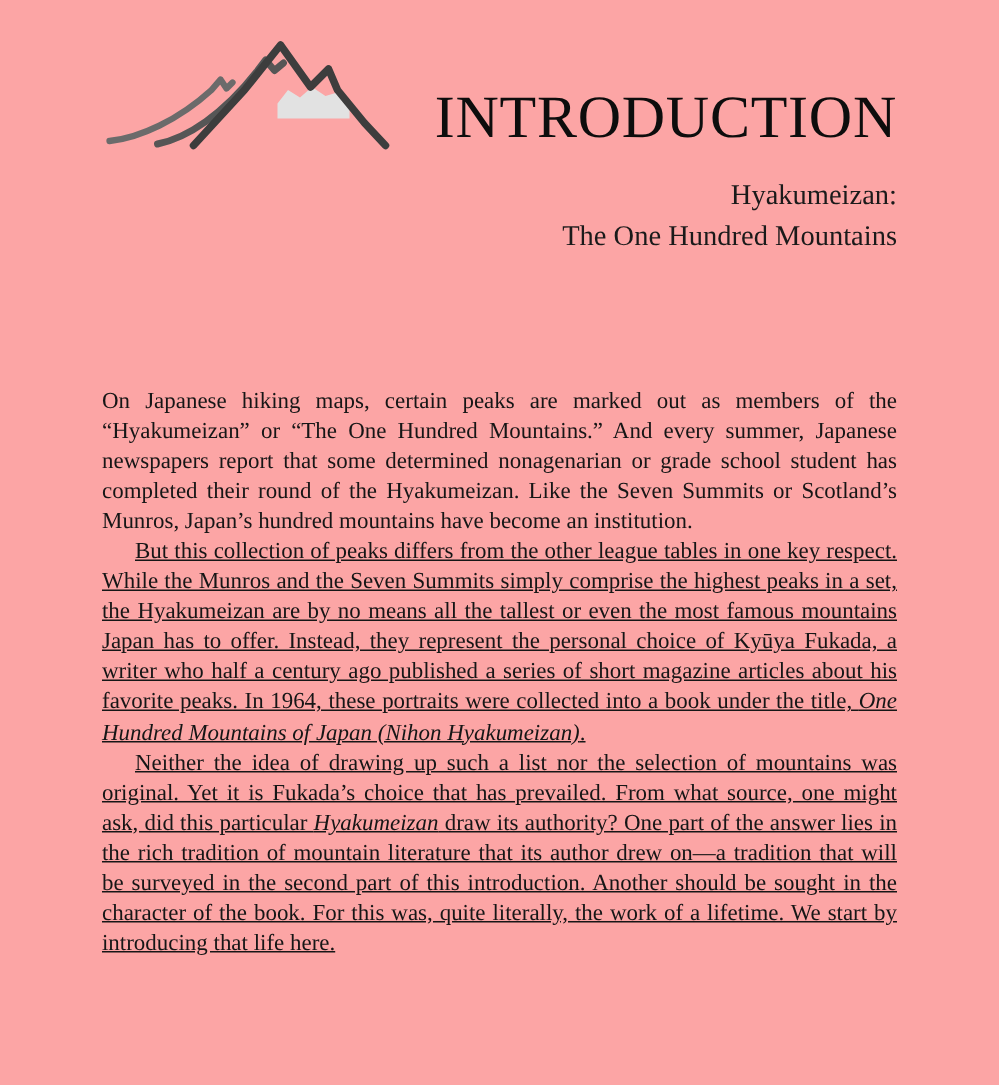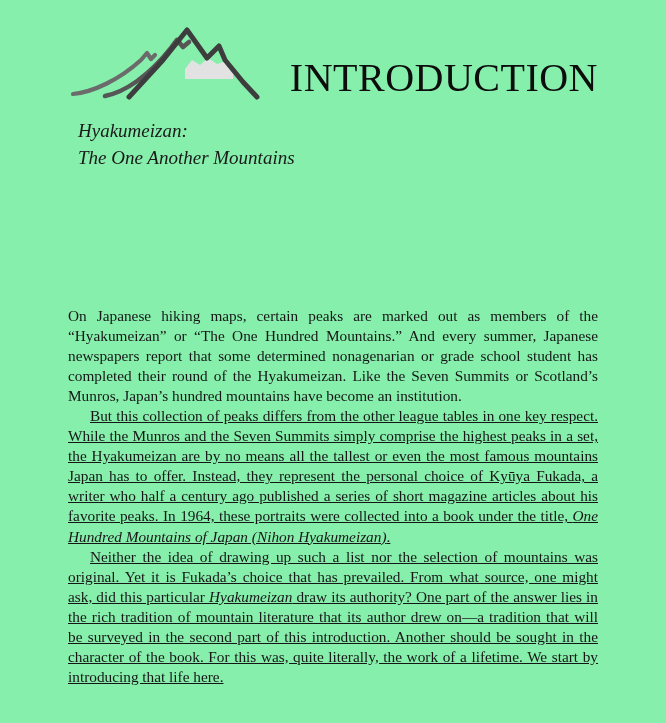--- a/index.html
+++ b/index.html
@@ -4,21 +4,21 @@
 <style>
   html, body {
     margin: 0;
     padding: 0;
     background: #ffffff;
   }
   .page {
     position: relative;
     width: 666px;
     height: 723px;
-    background: #86efac;
+    background: #fca5a5;
     overflow: hidden;
     font-family: "Liberation Serif", "DejaVu Serif", serif;
     color: #151515;
   }
 
   
   .header {
     position: absolute;
     left: 0;
     top: 0;
@@ -51,34 +51,33 @@
     white-space: nowrap;
     font-weight: 400;
     margin-bottom: 4px;
   }
 
   .subtitle {
     position: absolute;
     right: 68px;
     top: 117px;
     width: 520px;
-    font-style: italic;
+    text-align: right;
     font-size: 19px;
     line-height: 27px;
     color: #1a1a1a;
   }
   .subtitle-line { display: block; }
 
   
   .body-copy {
     position: absolute;
     left: 68px;
     top: 258px;
     width: 530px;
-    margin-top: 48px;
   }
   .para {
     margin: 0;
     font-size: 15.3px;
     line-height: 20.05px;
     text-align: justify;
     text-justify: inter-word;
     color: #161616;
     hyphens: manual;
   }
@@ -103,21 +102,21 @@
         <path d="M38 74 C 58 70, 82 54, 104 26 L 110 18 L 116 25 L 122 20" fill="none" stroke="#565656" stroke-width="4.6" stroke-linecap="round" stroke-linejoin="round"></path>
 
         <path d="M62 75 L 96 38 L 120 8 L 140 36 L 152 24 L 158 38 L 176 60 L 190 75" fill="none" stroke="#3d3d3d" stroke-width="5" stroke-linecap="round" stroke-linejoin="round"></path>
       </svg>
 
       <div class="page-title">INTRODUCTION</div>
     </div>
 
     <div class="subtitle">
       <span class="subtitle-line">Hyakumeizan:</span>
-      <span class="subtitle-line">The One Another Mountains</span>
+      <span class="subtitle-line">The One Hundred Mountains</span>
     </div>
 
   </div>
 
   <div class="body-copy">
     <p class="para">On Japanese hiking maps, certain peaks are marked out as members of the “Hyakumeizan” or “The One Hundred Mountains.” And every summer, Japanese newspapers report that some determined nonagenarian or grade school student has completed their round of the Hyakumeizan. Like the Seven Summits or Scotland’s Munros, Japan’s hundred mountains have become an institution.</p>
     <p class="para">But this collection of peaks differs from the other league tables in one key respect. While the Munros and the Seven Summits simply comprise the highest peaks in a set, the Hyakumeizan are by no means all the tallest or even the most famous mountains Japan has to offer. Instead, they represent the personal choice of Kyūya Fukada, a writer who half a century ago published a series of short magazine articles about his favorite peaks. In 1964, these portraits were collected into a book under the title, <i>One Hundred Mountains of Japan (Nihon Hyakumeizan)</i>.</p>
     <p class="para">Neither the idea of drawing up such a list nor the selection of mountains was original. Yet it is Fukada’s choice that has prevailed. From what source, one might ask, did this particular <i>Hyakumeizan</i> draw its authority? One part of the answer lies in the rich tradition of mountain literature that its author drew on—a tradition that will be surveyed in the second part of this introduction. Another should be sought in the character of the book. For this was, quite literally, the work of a lifetime. We start by introducing that life here.</p>
   </div>
 

